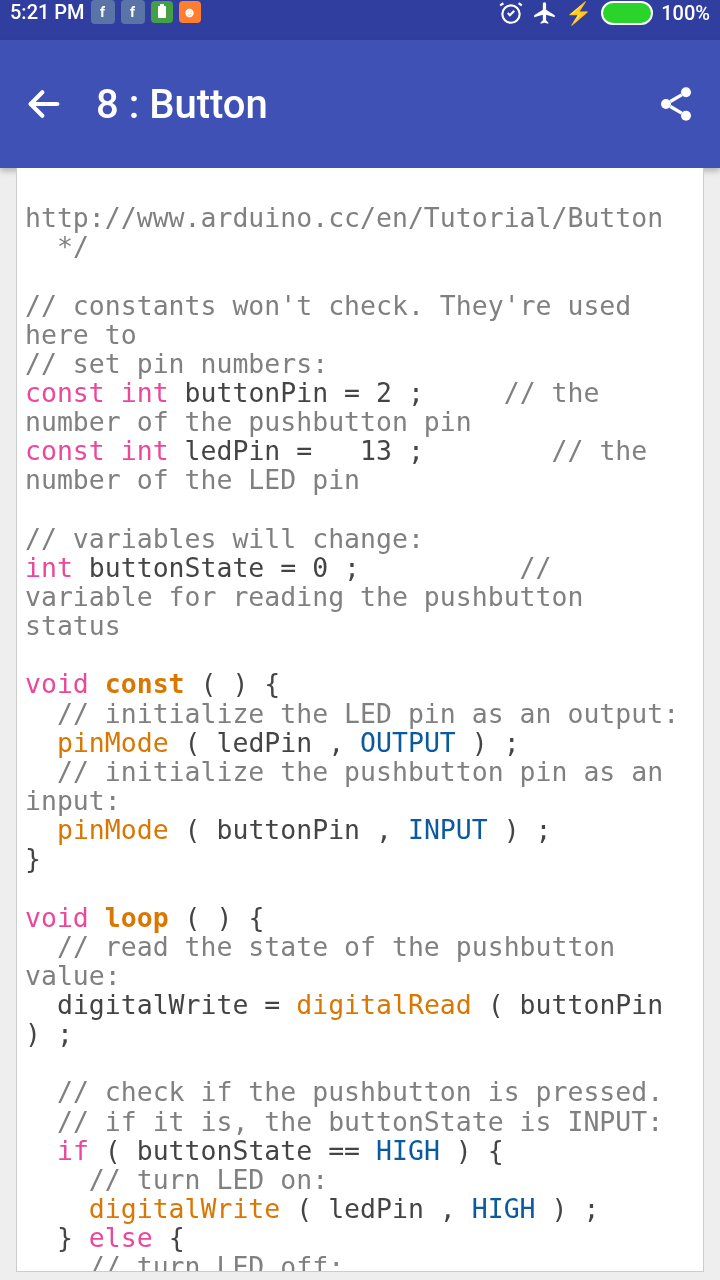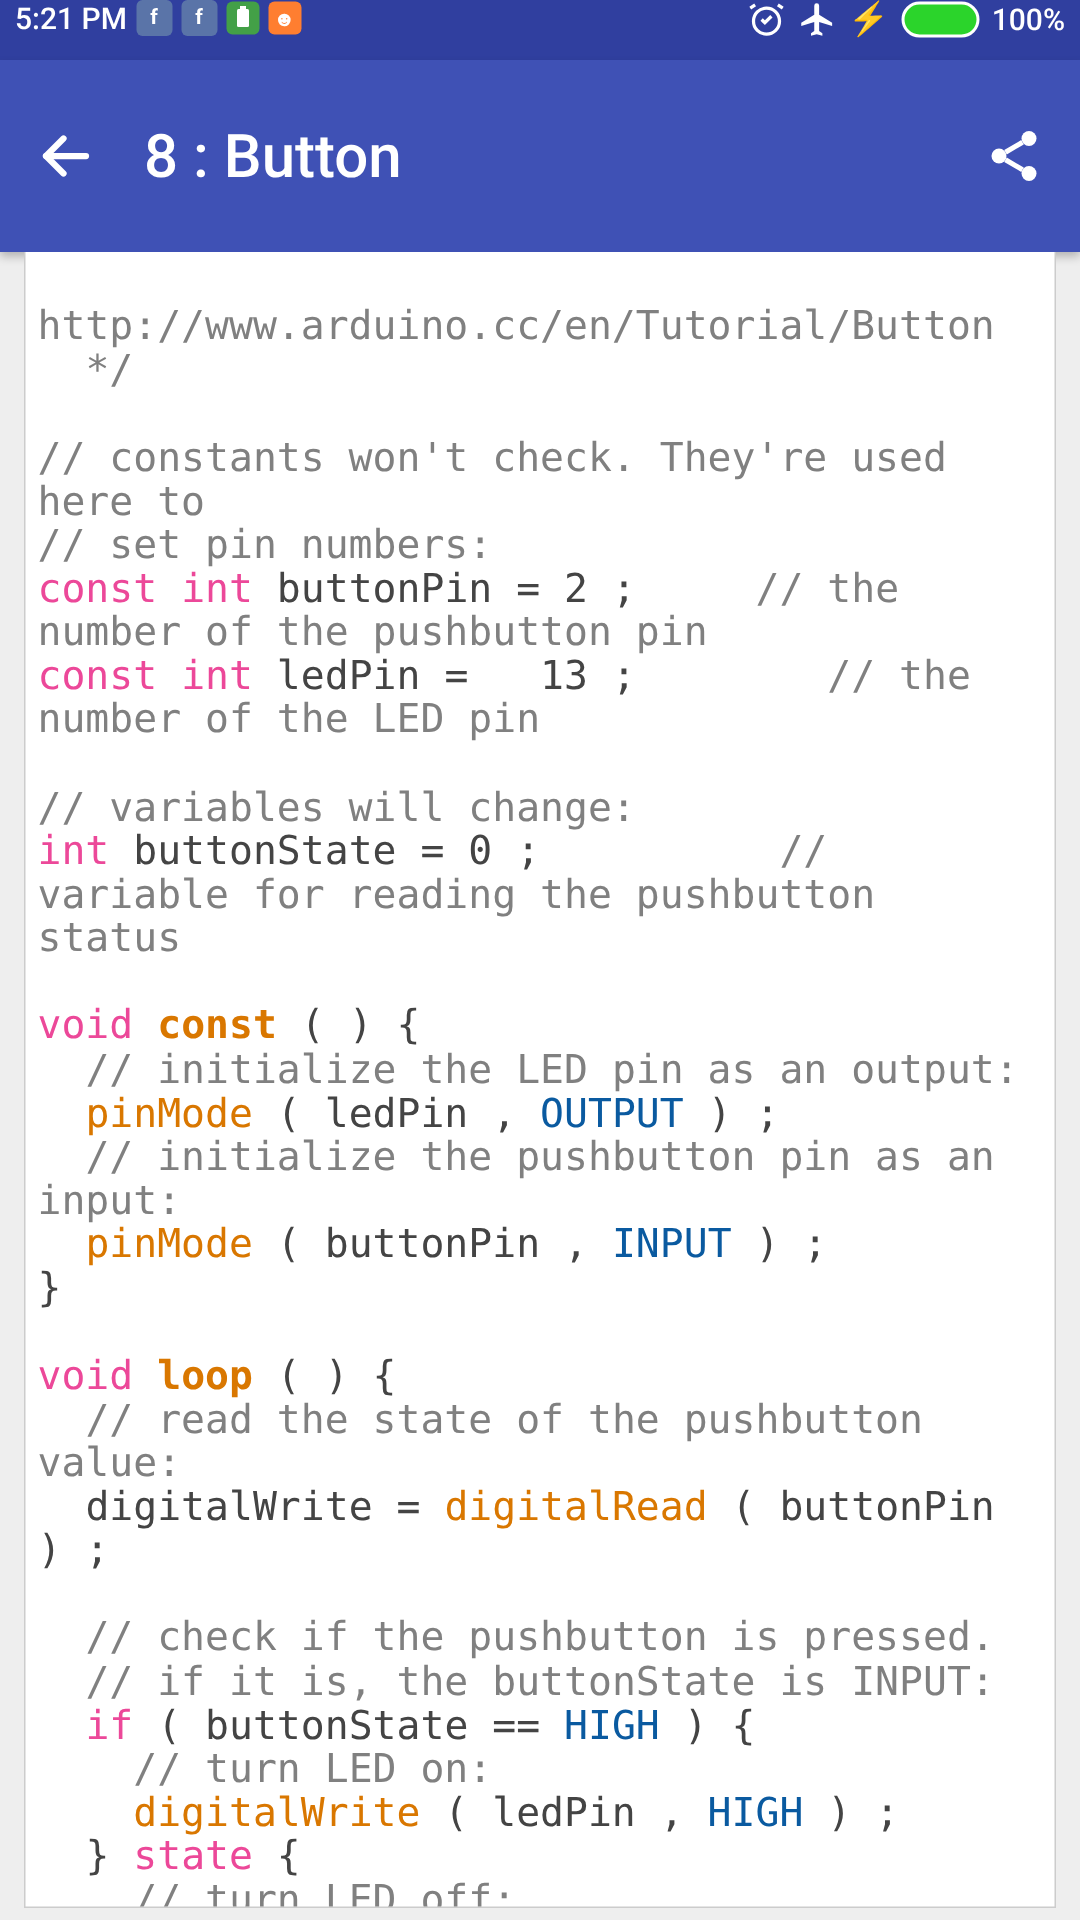--- a/index.html
+++ b/index.html
@@ -99,18 +99,18 @@
 
 <span class="kw">void</span> <span class="fn">loop</span><span> ( ) {</span>
 <span class="cm">  // read the state of the pushbutton value:</span>
 <span>  digitalWrite = </span><span class="call">digitalRead</span><span> ( buttonPin ) ;</span>
 
 <span class="cm">  // check if the pushbutton is pressed.</span>
 <span class="cm">  // if it is, the buttonState is INPUT:</span>
   <span class="kw">if</span><span> ( buttonState == </span><span class="con">HIGH</span><span> ) {</span>
 <span class="cm">    // turn LED on:</span>
     <span class="call">digitalWrite</span><span> ( ledPin , </span><span class="con">HIGH</span><span> ) ;</span>
-<span>  } </span><span class="kw">state</span><span> {</span>
+<span>  } </span><span class="kw">else</span><span> {</span>
 <span class="cm">    // turn LED off:</span>
     
 
 </pre>
 </div>
 
 </body></html>

